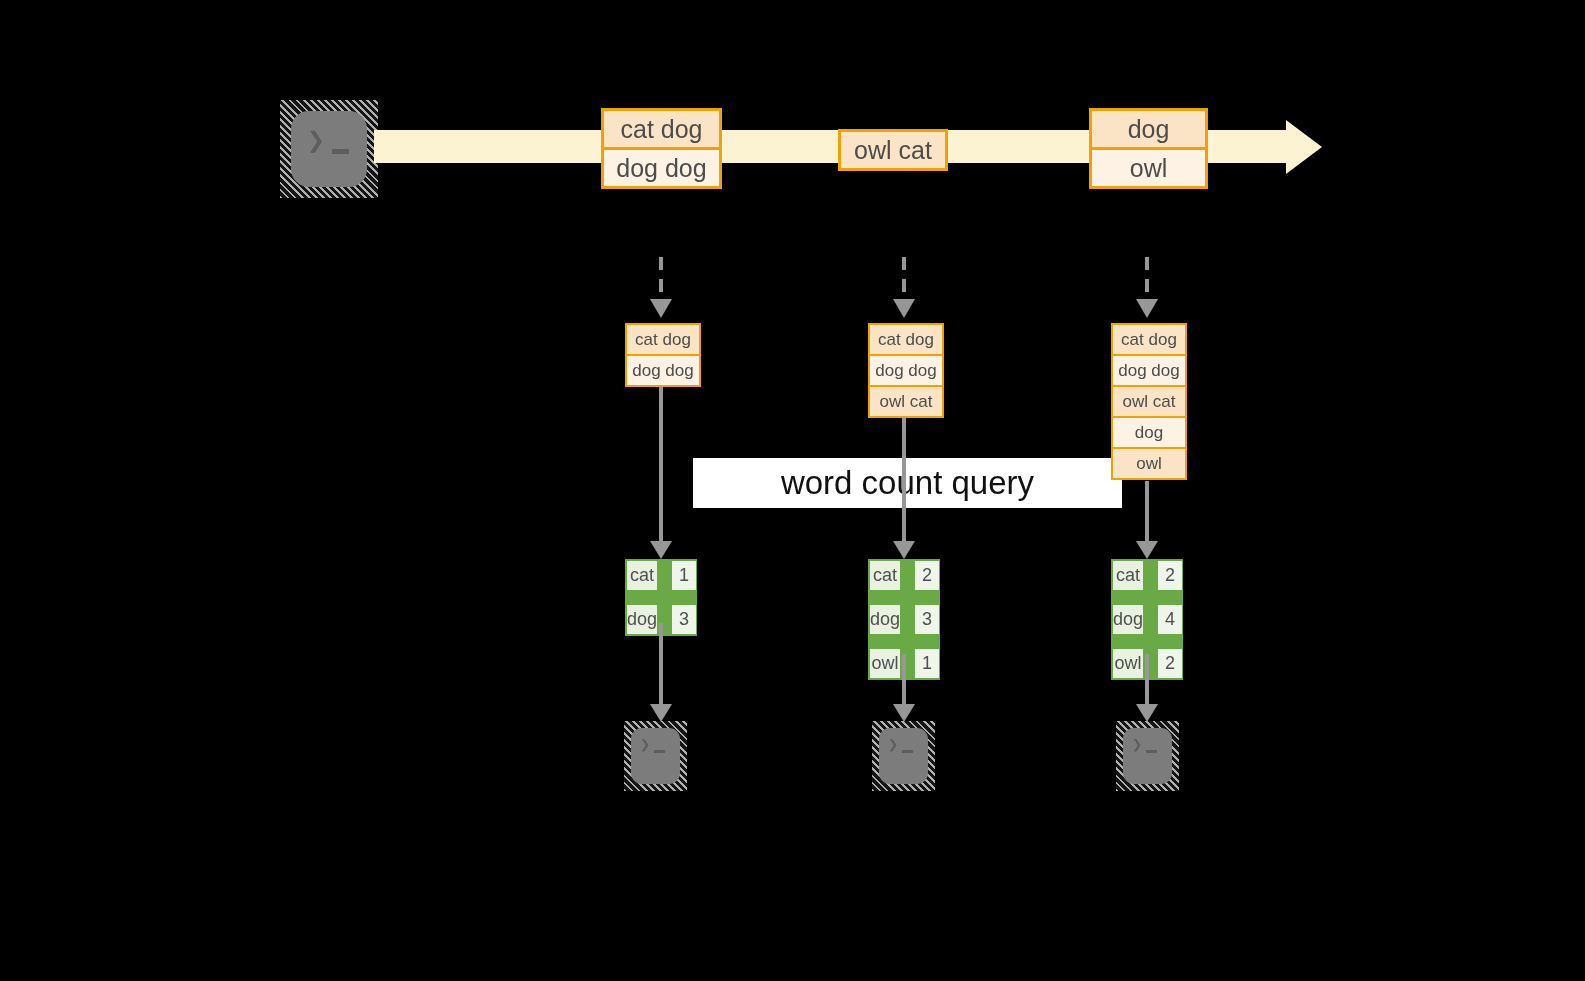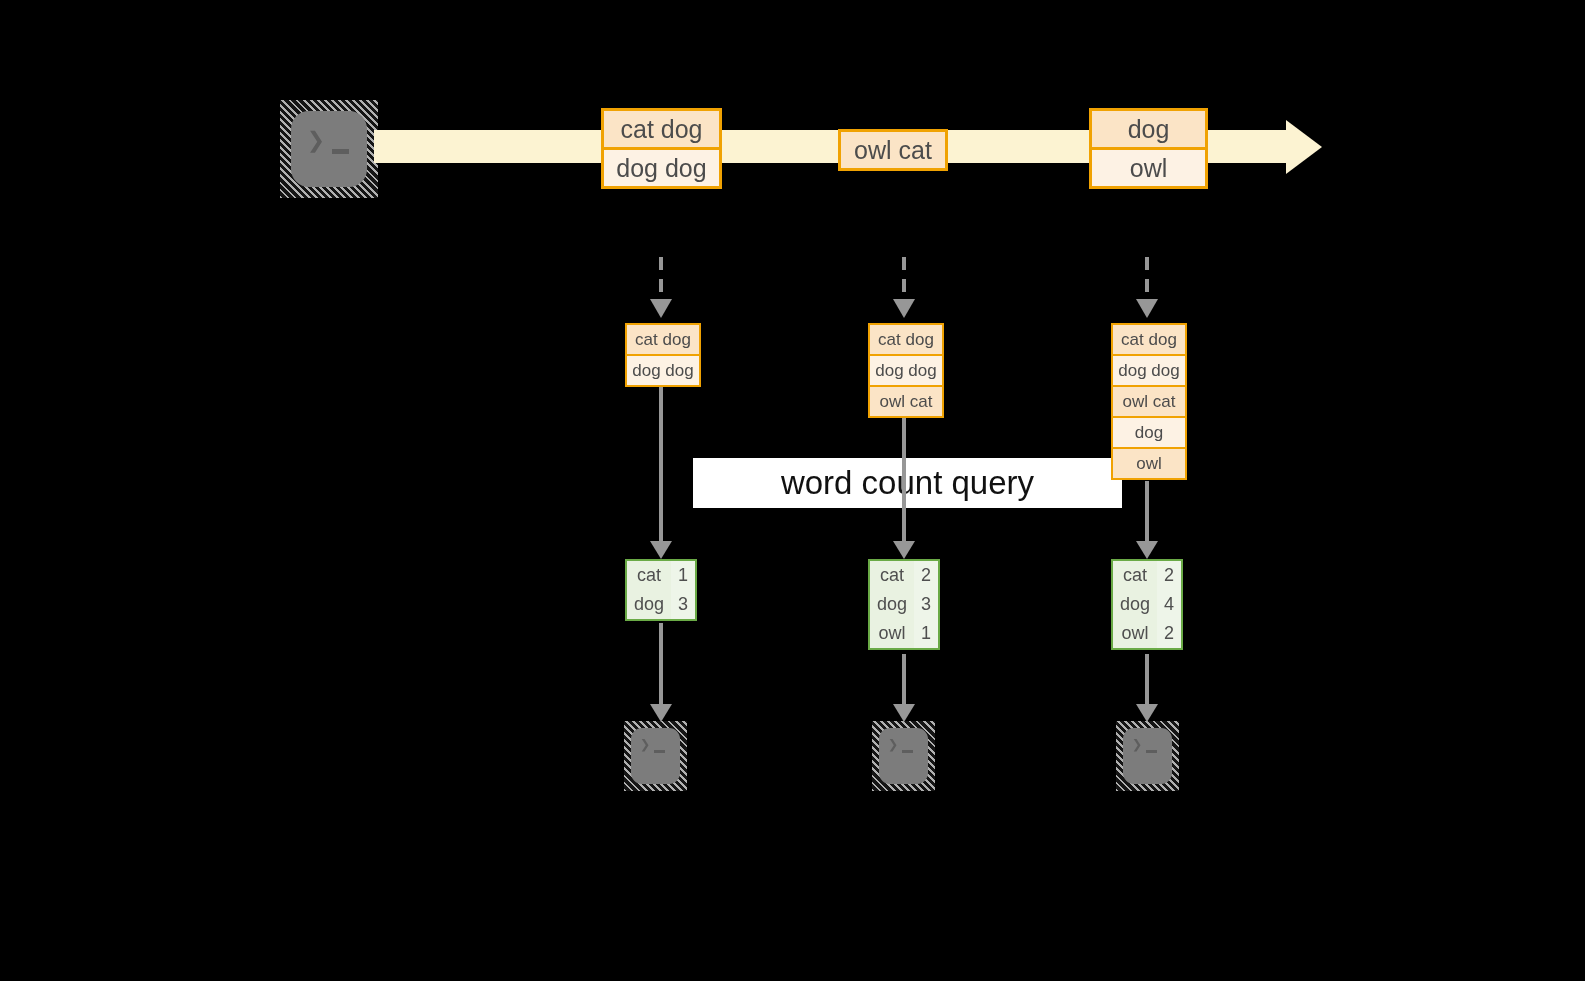--- a/index.html
+++ b/index.html
@@ -60,21 +60,21 @@
   .vhead{position:absolute;width:0;height:0;z-index:2;
     border-left:11px solid transparent;border-right:11px solid transparent;
     border-top:18px solid var(--gray,#979797);}
   
   .query-box{position:absolute;left:693px;top:458px;width:429px;height:50px;
     background:var(--queryBg,#ffffff);z-index:1;display:flex;align-items:center;justify-content:center;}
   .query-box span{position:relative;z-index:3;font-size:33px;color:#111;}
   
   .gtable{position:absolute;top:559px;width:72px;box-sizing:border-box;z-index:1;
     border:2.5px solid var(--green,#6aaa46);background:var(--green,#6aaa46);
-    display:grid;grid-template-columns:1fr 24px;gap:0;}
+    display:grid;grid-template-columns:1fr 24px;gap:15px;}
   .gcell{height:29px;display:flex;align-items:center;justify-content:center;
     background:var(--greenFill,#e9f2e1);font-size:18px;color:#4f4f4f;}
   .gcell.num{background:var(--greenFillAlt,#eef5e9);}
   .gtable.t1{left:625px;} .gtable.t2{left:868px;} .gtable.t3{left:1111px;}
 </style>
 </head>
 <body>
 
 <div class="canvas">
 

